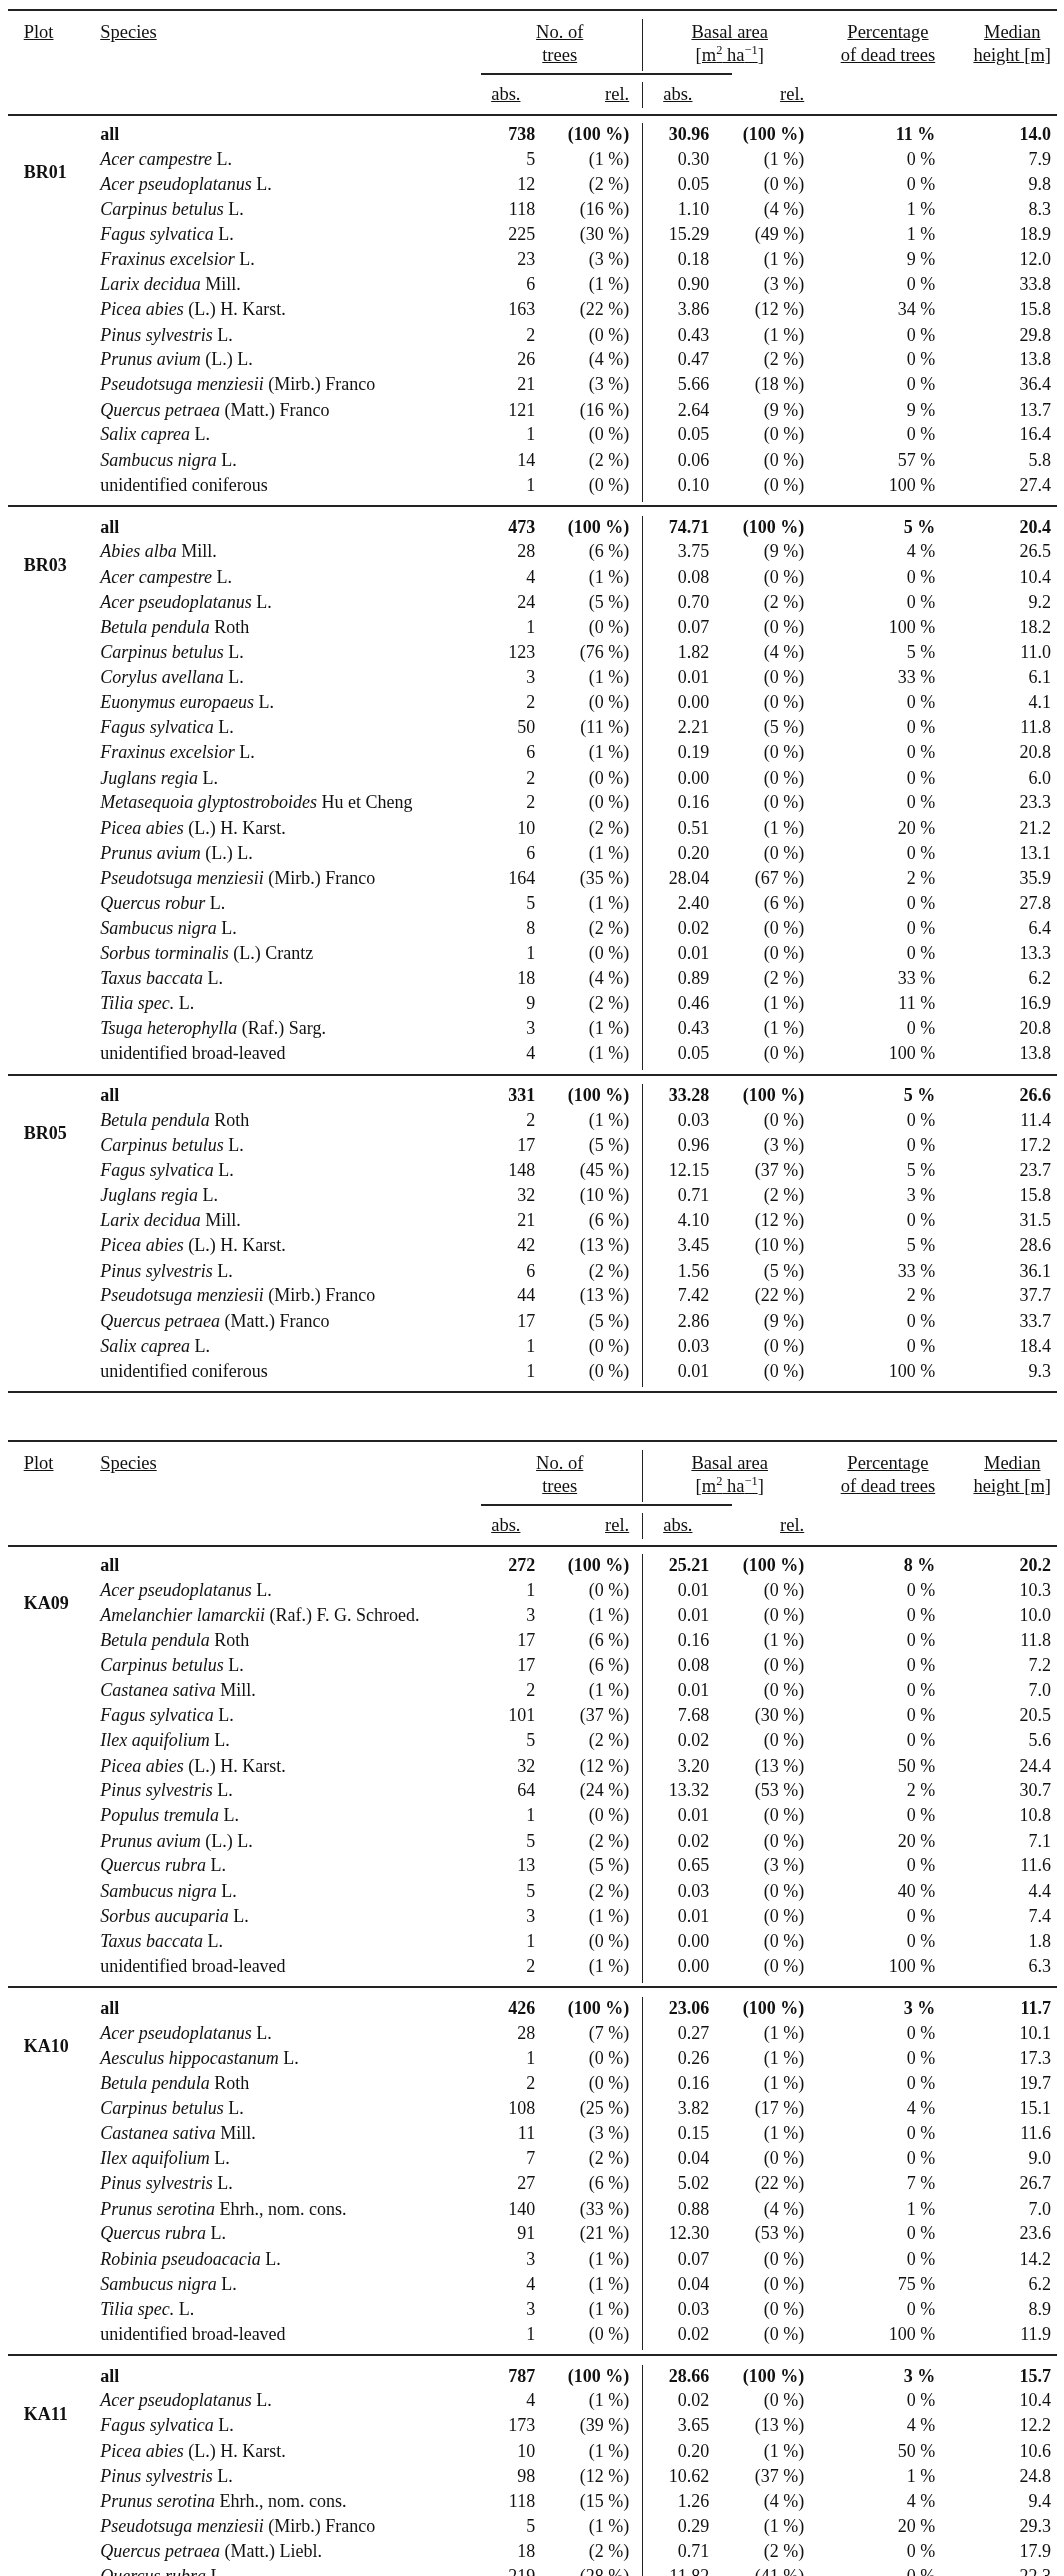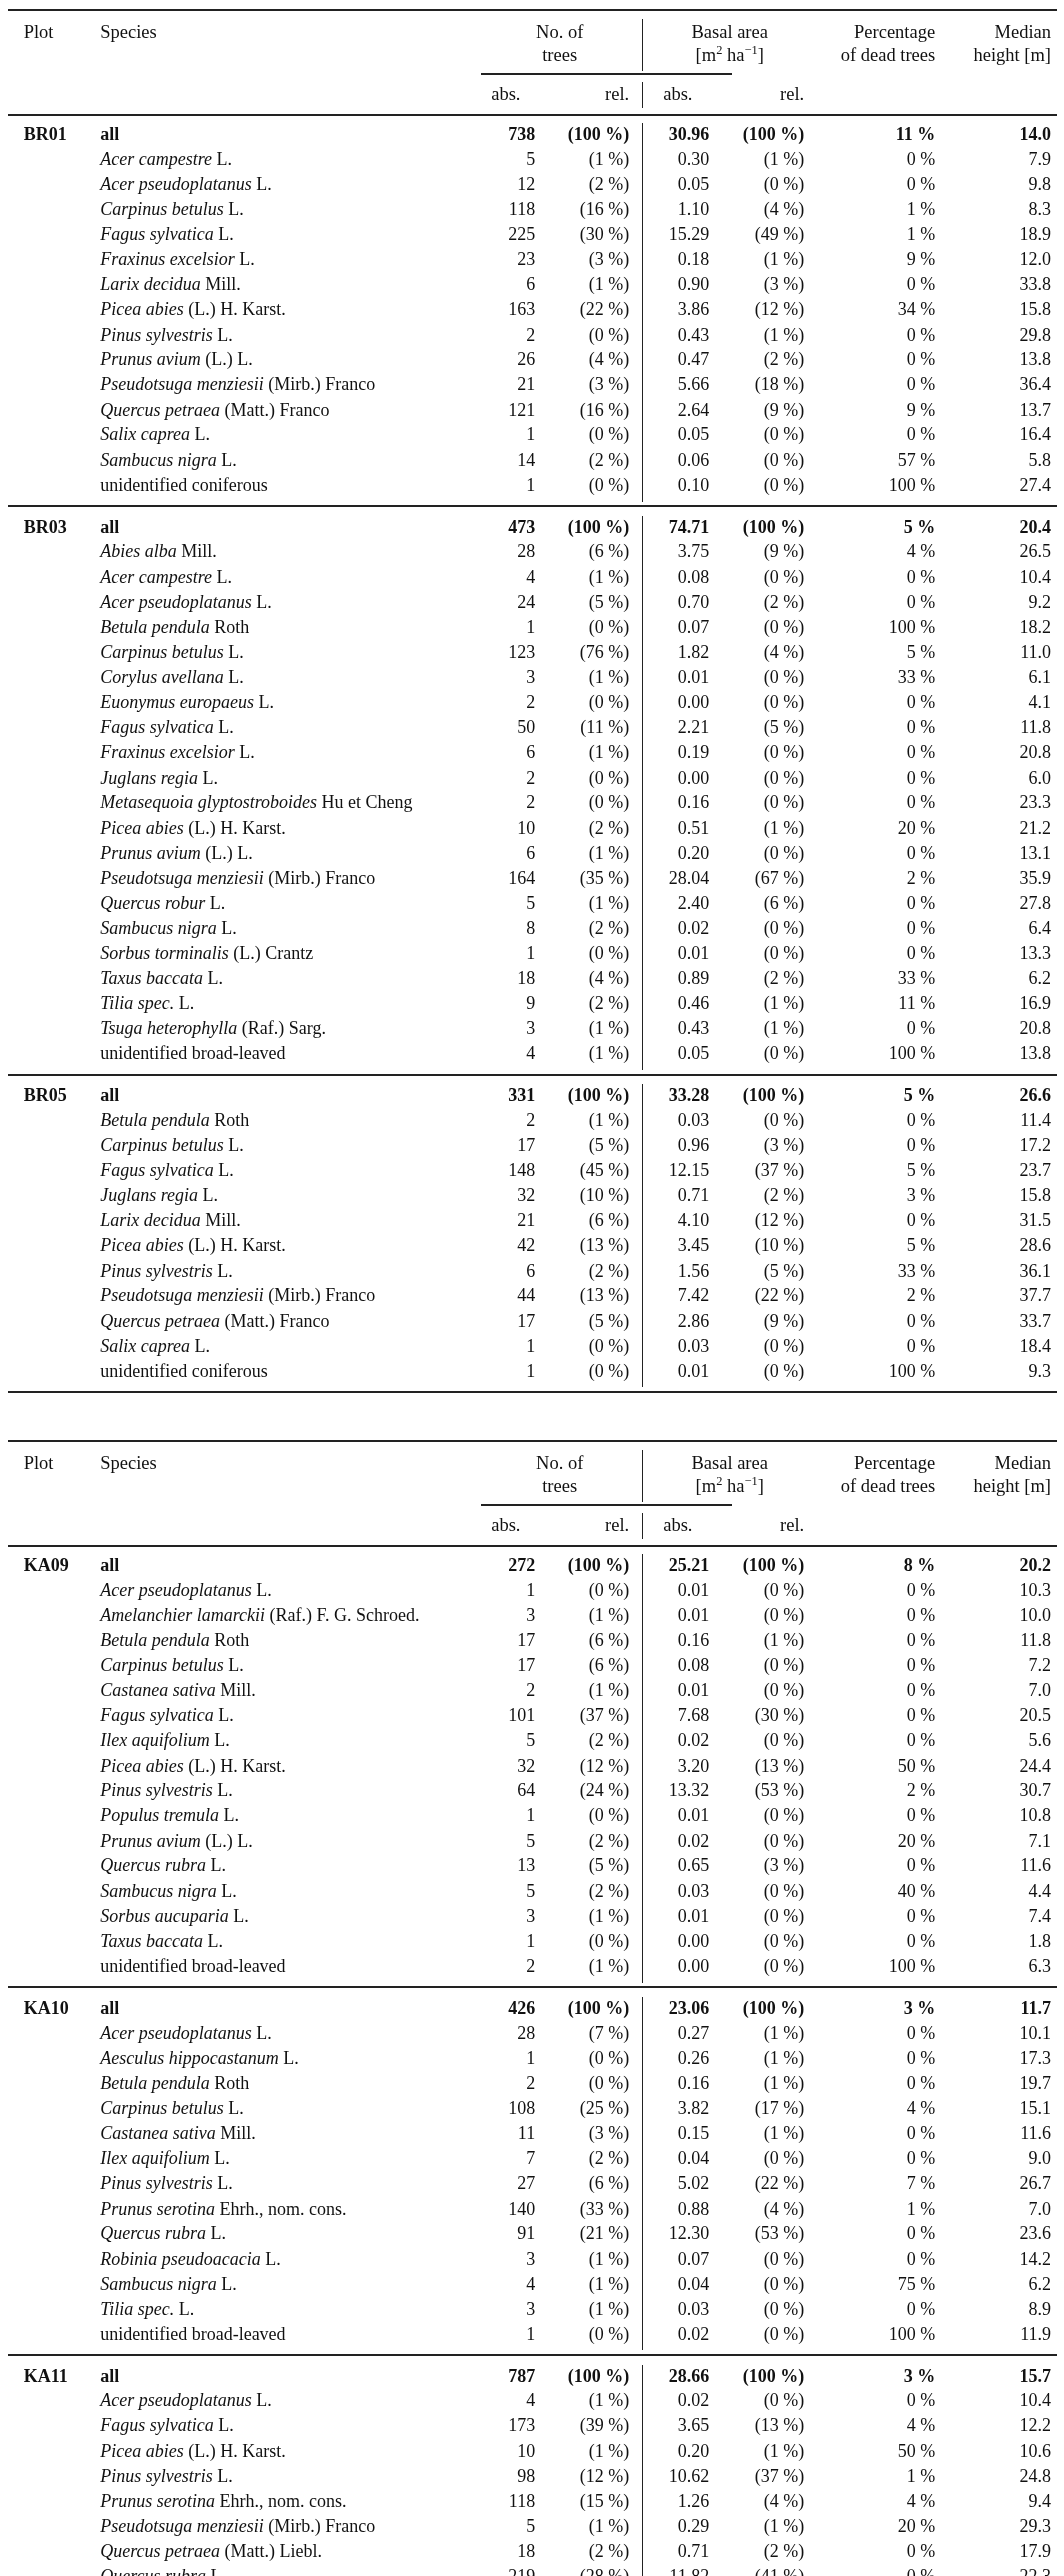--- a/index.html
+++ b/index.html
@@ -2,26 +2,26 @@
 <html style="font-size:8.2px"><head>
 <meta charset="utf-8">
 <style>
   html, body { margin:0; padding:0; background:#ffffff; }
   body { width:1065px; height:2656px; position:relative; overflow:hidden;
          font-family:"Liberation Serif","DejaVu Serif",serif; color:#111; }
   .tbl { position:absolute; left:8.2px; width:1049px; }
   .rule { position:absolute; left:0; width:1049px; height:1.5px; background:#222; }
   .cmid { position:absolute; height:1.5px; background:#222; }
   .vline { position:absolute; width:1px; background:#222; }
-  .hdr { position:absolute; font-size:18.5px; line-height:23px; white-space:nowrap; }
-  .hdr.r { text-align:right; }
+  .hdr { position:absolute; font-size:18.5px; line-height:23px; white-space:nowrap;text-decoration:underline; }
+  .hdr.r { text-align:center; }
   .hdr.c { text-align:center; }
   .row { position:absolute; left:0; width:1049px; height:25px; font-size:18px; line-height:25px; }
   .row > span { position:absolute; top:0; white-space:nowrap; }
-  .plot { left:15.5px; font-weight:bold; }
+  .plot { left:15.5px; font-weight:bold;margin-top:38px; }
   .sp { left:92px; }
   .num { text-align:right; }
   .c-abs { right:522px; }   
   .c-rel { right:428px; }
   .c-babs { right:348px; }
   .c-brel { right:253px; }
   .c-dead { right:122px; }
   .c-hgt { right:6.2px; }
   .bold span { font-weight:bold; }
   .bold .sp { font-weight:bold; }

